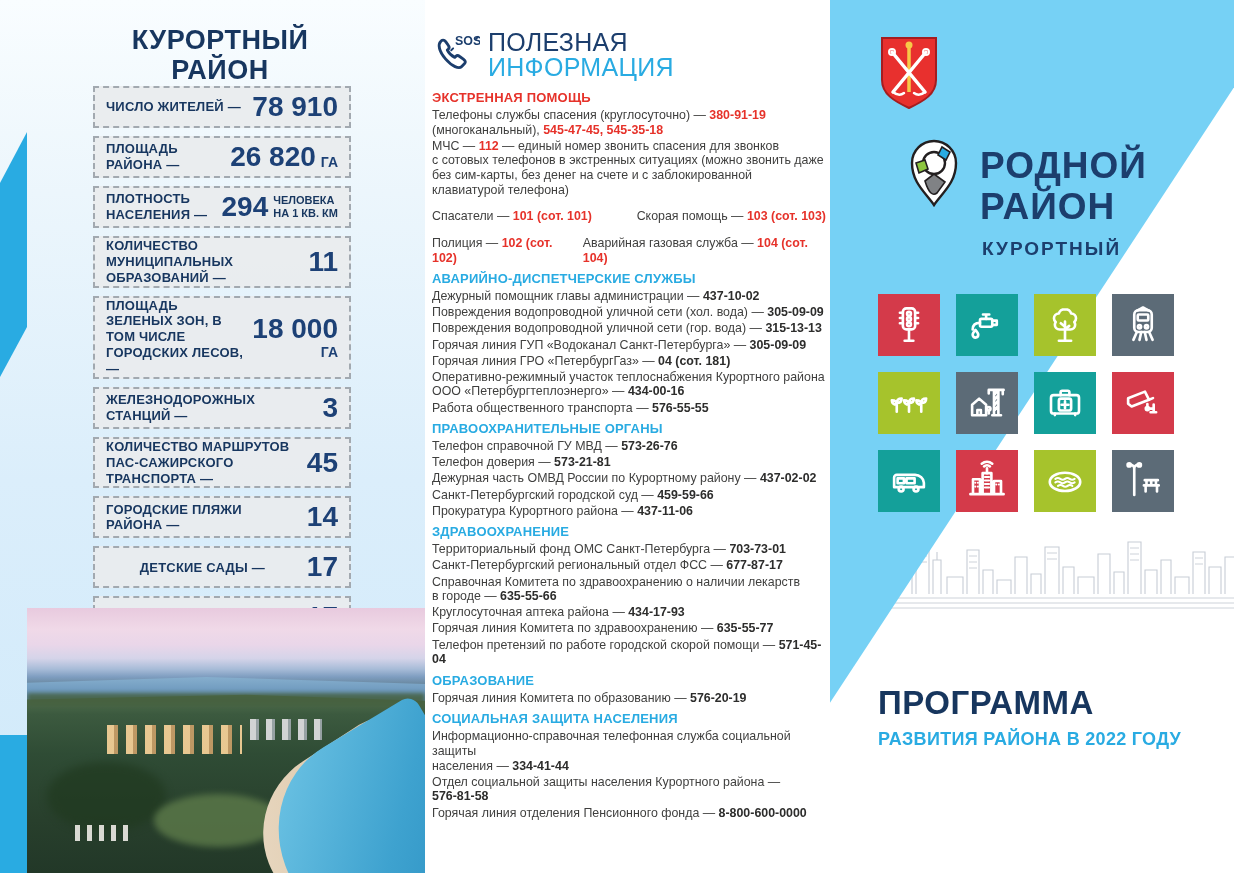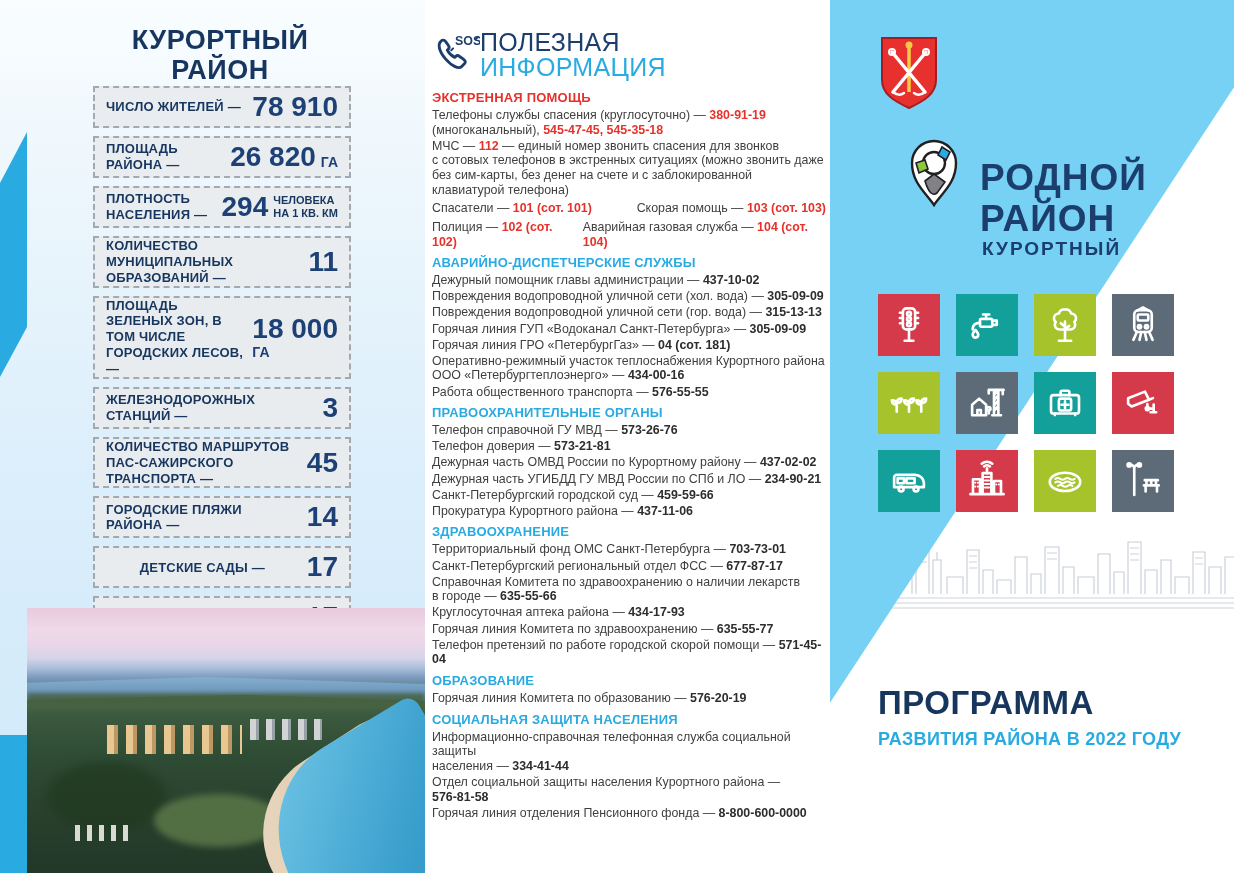--- a/index.html
+++ b/index.html
@@ -20,21 +20,21 @@
   .stats{position:absolute;left:93px;top:86px;width:258px;}
   .stat-box{box-sizing:border-box;border:2px dashed #a2a9b0;border-radius:0;
     background:rgba(233,236,238,.92);margin-bottom:8px;padding:0 11px;
     display:flex;align-items:center;gap:8px;min-height:42px;}
   .stat-label{flex:1;font-size:13px;font-weight:bold;color:#17365f;line-height:1.22;letter-spacing:.2px;}
   .stat-box.center .stat-label{text-align:center;}
   .stat-value{font-size:28px;font-weight:bold;color:#1d4176;white-space:nowrap;
     display:flex;align-items:center;gap:5px;}
   .u-inline{font-size:14px;font-weight:bold;color:#1d4176;align-self:flex-end;margin-bottom:3px;}
   .u-stack{font-size:11px;line-height:1.15;font-weight:bold;color:#17365f;text-align:left;}
-  .vcol{display:flex;flex-direction:column;align-items:flex-start;line-height:1;}
+  .vcol{display:flex;flex-direction:column;align-items:flex-end;line-height:1;}
   .vcol .u-under{font-size:14px;margin-top:2px;}
   .photo{position:absolute;left:27px;top:608px;width:398px;height:265px;overflow:hidden;
     background:linear-gradient(180deg,#e8cade 0%,#f0d9e8 8%,#e9d6e9 14%,#d5d4e9 19%,#a8bcd8 23%,#7e9dc0 26%,#67869c 29%,#55724f 33%,#3c5a3f 40%,#2f4c35 55%,#283f2c 80%,#223828 100%);}
   .ph{position:absolute;}
   .ph-bay{left:0;top:26%;width:100%;height:9%;background:linear-gradient(180deg,#86aecd,#5f8cb4);
     clip-path:polygon(0 25%,45% 0,100% 30%,100% 100%,55% 75%,0 95%);}
   .ph-shore{left:0;top:32%;width:100%;height:5%;background:#46603f;filter:blur(2px);opacity:.85;}
   .ph-bldg1{left:20%;top:44%;width:34%;height:11%;filter:blur(.5px);
     background:repeating-linear-gradient(90deg,rgba(242,206,150,.95) 0 7px,rgba(205,160,105,.9) 7px 11px,rgba(0,0,0,0) 11px 19px);}
   .ph-bldg2{left:56%;top:42%;width:18%;height:8%;filter:blur(.5px);opacity:.9;
@@ -43,39 +43,39 @@
     background:linear-gradient(115deg,#e9d9c3 0%,#dcc6a7 55%,#cdb694 100%);border-radius:45% 20% 20% 45%;}
   .ph-sea{right:-14%;top:46%;width:50%;height:80%;transform:rotate(-31deg);
     background:linear-gradient(135deg,#74c8e7 0%,#3ea2cf 55%,#2489bd 100%);border-radius:48% 6% 0 52%;}
   .ph-meadow{left:32%;top:70%;width:32%;height:20%;background:#5d7b4a;border-radius:50%;filter:blur(3px);opacity:.8;}
   .ph-trees1{left:5%;top:58%;width:30%;height:26%;background:#20391f;border-radius:50%;filter:blur(4px);opacity:.7;}
   .ph-house{left:12%;top:82%;width:14%;height:6%;filter:blur(.5px);
     background:repeating-linear-gradient(90deg,rgba(238,235,230,.9) 0 5px,rgba(0,0,0,0) 5px 12px);}
   
   .mid-panel{position:absolute;left:425px;top:0;width:405px;height:873px;background:#fff;}
   .mid-content{position:absolute;left:7px;top:30px;width:394px;}
-  .mid-header{display:flex;align-items:center;margin-bottom:10px;}
+  .mid-header{display:flex;align-items:center;gap:8px;margin-bottom:10px;}
   .mid-title{font-weight:normal;font-size:25px;line-height:1.0;letter-spacing:.3px;}
   .mid-title .t1{color:#1c3e6d;display:block;}
   .mid-title .t2{color:#29abe2;display:block;}
   .sec-title{font-size:13px;font-weight:bold;color:#29abe2;letter-spacing:.2px;margin:6px 0 3px;line-height:15px;}
   .sec-title.red{color:#e6322a;}
   .line{font-size:12.4px;color:#3f3f3e;line-height:1.18;margin:0 0 1.5px;}
   .line span.red{color:#e6322a;font-weight:bold;}
   .line span.b{font-weight:bold;color:#2d2d2c;}
-  .cols{display:flex;justify-content:space-between;gap:8px;margin-top:4px;}
+  .cols{display:flex;justify-content:space-between;gap:8px;margin-top:12px;}
   .cols .line{margin:0;}
   
   .right-panel{position:absolute;left:830px;top:0;width:404px;height:873px;background:#fff;overflow:hidden;}
   .blue-bg{position:absolute;inset:0;background:#76d1f5;z-index:2;
     clip-path:polygon(0 0,100% 0,100% 10%,0 80.5%);}
   .skyline{position:absolute;left:28px;top:522px;width:376px;height:96px;z-index:1;}
   .coat{position:absolute;left:48px;top:36px;width:62px;height:74px;z-index:3;}
   .pin{position:absolute;left:74px;top:133px;width:60px;height:76px;z-index:3;}
-  .brand{position:absolute;left:150px;top:158px;z-index:3;color:#1c3e6d;font-weight:bold;
+  .brand{position:absolute;left:150px;top:146px;z-index:3;color:#1c3e6d;font-weight:bold;
     font-size:37px;line-height:1.1;letter-spacing:1px;}
   .district{position:absolute;left:152px;top:238px;z-index:3;color:#1c3e6d;font-weight:bold;
     font-size:19px;letter-spacing:2px;}
   .tiles{position:absolute;left:48px;top:294px;z-index:3;display:grid;
     grid-template-columns:repeat(4,62px);grid-auto-rows:62px;gap:16px;}
   .tile{display:flex;align-items:center;justify-content:center;}
   .tile svg{width:42px;height:42px;}
   .program{position:absolute;left:48px;top:684px;z-index:3;}
   .program .p1{color:#17365e;font-weight:bold;font-size:33px;letter-spacing:.5px;}
   .program .p2{color:#29abe2;font-weight:bold;font-size:18px;margin-top:7px;letter-spacing:.3px;}
@@ -201,21 +201,20 @@
         <div class="line"><span>Повреждения водопроводной уличной сети (хол. вода) — </span><span class="b">305-09-09</span></div>
         <div class="line"><span>Повреждения водопроводной уличной сети (гор. вода) — </span><span class="b">315-13-13</span></div>
         <div class="line"><span>Горячая линия ГУП «Водоканал Санкт-Петербурга» — </span><span class="b">305-09-09</span></div>
         <div class="line"><span>Горячая линия ГРО «ПетербургГаз» — </span><span class="b">04 (сот. 181)</span></div>
         <div class="line"><span>Оперативно-режимный участок теплоснабжения Курортного района</span><br><span>ООО «Петербургтеплоэнерго» — </span><span class="b">434-00-16</span></div>
         <div class="line"><span>Работа общественного транспорта — </span><span class="b">576-55-55</span></div>
         <div class="sec-title">ПРАВООХРАНИТЕЛЬНЫЕ ОРГАНЫ</div>
         <div class="line"><span>Телефон справочной ГУ МВД — </span><span class="b">573-26-76</span></div>
         <div class="line"><span>Телефон доверия — </span><span class="b">573-21-81</span></div>
         <div class="line"><span>Дежурная часть ОМВД России по Курортному району — </span><span class="b">437-02-02</span></div>
-        <div class="line"><span>Дежурная часть УГИБДД ГУ МВД России по СПб и ЛО — </span><span class="b">234-90-21</span></div>
         <div class="line"><span>Санкт-Петербургский городской суд — </span><span class="b">459-59-66</span></div>
         <div class="line"><span>Прокуратура Курортного района — </span><span class="b">437-11-06</span></div>
         <div class="sec-title">ЗДРАВООХРАНЕНИЕ</div>
         <div class="line"><span>Территориальный фонд ОМС Санкт-Петербурга — </span><span class="b">703-73-01</span></div>
         <div class="line"><span>Санкт-Петербургский региональный отдел ФСС — </span><span class="b">677-87-17</span></div>
         <div class="line"><span>Справочная Комитета по здравоохранению о наличии лекарств</span><br><span>в городе — </span><span class="b">635-55-66</span></div>
         <div class="line"><span>Круглосуточная аптека района — </span><span class="b">434-17-93</span></div>
         <div class="line"><span>Горячая линия Комитета по здравоохранению — </span><span class="b">635-55-77</span></div>
         <div class="line"><span>Телефон претензий по работе городской скорой помощи — </span><span class="b">571-45-04</span></div>
         <div class="sec-title">ОБРАЗОВАНИЕ</div>

